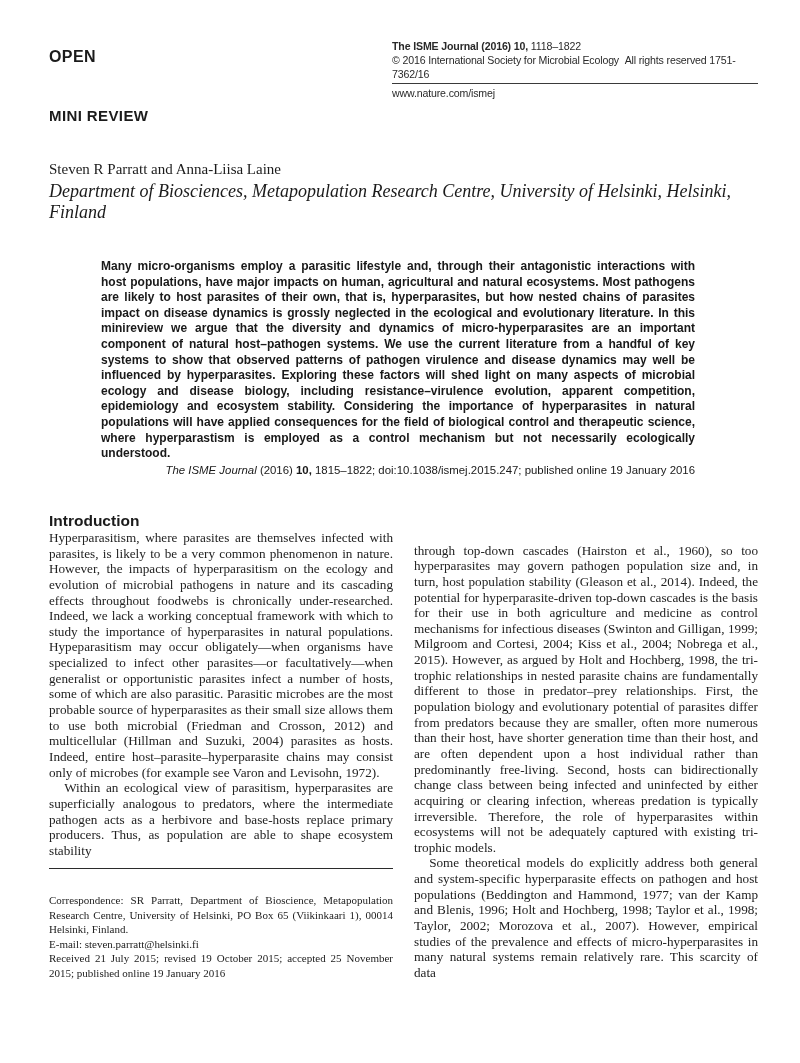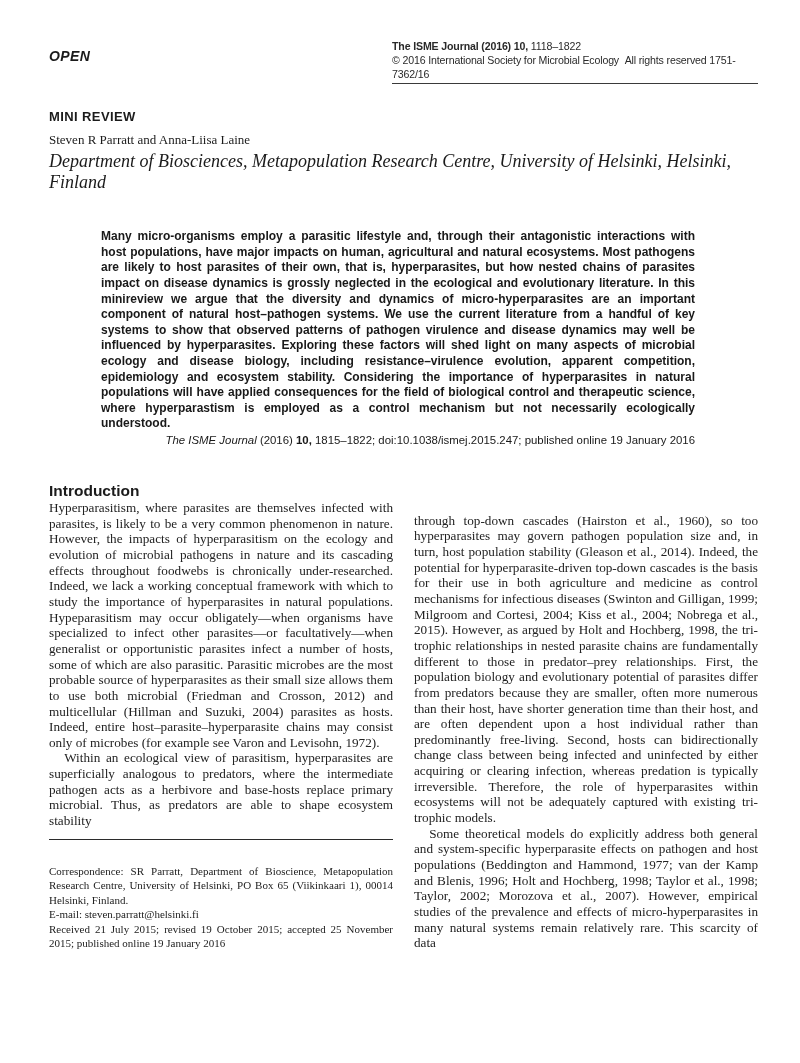--- a/index.html
+++ b/index.html
@@ -7,29 +7,29 @@
   body {
     width: 800px; height: 1063px;
     font-family: "Liberation Sans", sans-serif;
     color: #1b1b1b;
     overflow: hidden;
   }
   .page { padding: 40px 42px 0 49px; width: 800px; height: 1063px; }
 
   
   .header-row { display: flex; justify-content: space-between; align-items: flex-start; }
-  .open-label { font-weight: bold; font-size: 14px; letter-spacing: .4px; padding-top: 8px; font-style: italic; }
+  .open-label { font-weight: bold; font-size: 16px; letter-spacing: .4px; padding-top: 8px; }
   .masthead { width: 366px; font-size: 10.6px; line-height: 1.3; letter-spacing: -0.15px; color: #2a2a2a; }
   .masthead .line1 b { font-weight: bold; }
   .masthead .rule { border-top: 1.6px solid #3a3a3a; margin: 2px 0 3px; }
 
   
-  .mini-review { margin-top: 22px; font-weight: bold; font-size: 13px; letter-spacing: .4px; }
+  .mini-review { margin-top: 6px; font-weight: bold; font-size: 15px; letter-spacing: .4px; }
   .article-title { margin-top: 13px; font-weight: bold; font-size: 25px; line-height: 1.17; letter-spacing: -0.2px; max-width: 690px; }
-  .authors { margin-top: 8px; font-family: "Liberation Serif", serif; font-size: 13px; }
+  .authors { margin-top: 37px; font-family: "Liberation Serif", serif; font-size: 15px; }
   .affiliation { margin-top: 3px; font-family: "Liberation Serif", serif; font-style: italic; font-size: 18px; }
 
   
   .abstract-block { margin: 36px 63px 0 52px; }
   .abstract-text { font-weight: bold; font-size: 12px; line-height: 1.3; text-align: justify; color: #191919; }
   .abstract-citation { font-size: 11.4px; line-height: 1.3; margin-top: 1px; color: #191919; text-align: right; }
   .abstract-citation .it { font-style: italic; }
   .abstract-citation .b { font-weight: bold; }
 
   
@@ -48,37 +48,38 @@
 <body>
 
 <div class="page">
 
   <div class="header-row">
     <div class="open-label">OPEN</div>
     <div class="masthead">
       <div class="line1"><b>The ISME Journal (2016) 10,</b><span> 1118–1822</span></div>
       <div class="line2"><span>© 2016 International Society for Microbial Ecology</span>&nbsp;&nbsp;<span>All rights reserved 1751-7362/16</span></div>
       <div class="rule"></div>
+      <div class="line3">www.nature.com/ismej</div>
     </div>
   </div>
 
   <div class="mini-review">MINI REVIEW</div>
   <div class="authors">Steven R Parratt and Anna-Liisa Laine</div>
   <div class="affiliation">Department of Biosciences, Metapopulation Research Centre, University of Helsinki, Helsinki, Finland</div>
 
   <div class="abstract-block">
     <div class="abstract-text">Many micro-organisms employ a parasitic lifestyle and, through their antagonistic interactions with host populations, have major impacts on human, agricultural and natural ecosystems. Most pathogens are likely to host parasites of their own, that is, hyperparasites, but how nested chains of parasites impact on disease dynamics is grossly neglected in the ecological and evolutionary literature. In this minireview we argue that the diversity and dynamics of micro-hyperparasites are an important component of natural host–pathogen systems. We use the current literature from a handful of key systems to show that observed patterns of pathogen virulence and disease dynamics may well be influenced by hyperparasites. Exploring these factors will shed light on many aspects of microbial ecology and disease biology, including resistance–virulence evolution, apparent competition, epidemiology and ecosystem stability. Considering the importance of hyperparasites in natural populations will have applied consequences for the field of biological control and therapeutic science, where hyperparastism is employed as a control mechanism but not necessarily ecologically understood.</div>
     <div class="abstract-citation"><span class="it">The ISME Journal</span><span> (2016) </span><span class="b">10,</span><span> 1815–1822; doi:10.1038/ismej.2015.247; published online 19 January 2016</span></div>
   </div>
 
   <div class="body-cols">
     <div class="col col-left">
       <h2 class="intro-heading">Introduction</h2>
       <p class="para">Hyperparasitism, where parasites are themselves infected with parasites, is likely to be a very common phenomenon in nature. However, the impacts of hyperparasitism on the ecology and evolution of microbial pathogens in nature and its cascading effects throughout foodwebs is chronically under-researched. Indeed, we lack a working conceptual framework with which to study the importance of hyperparasites in natural populations. Hypeparasitism may occur obligately—when organisms have specialized to infect other parasites—or facultatively—when generalist or opportunistic parasites infect a number of hosts, some of which are also parasitic. Parasitic microbes are the most probable source of hyperparasites as their small size allows them to use both microbial (Friedman and Crosson, 2012) and multicellular (Hillman and Suzuki, 2004) parasites as hosts. Indeed, entire host–parasite–hyperparasite chains may consist only of microbes (for example see Varon and Levisohn, 1972).</p>
-      <p class="para indent">Within an ecological view of parasitism, hyperparasites are superficially analogous to predators, where the intermediate pathogen acts as a herbivore and base-hosts replace primary microbial. Thus, as predators are able to shape ecosystem stability</p>
+      <p class="para indent">Within an ecological view of parasitism, hyperparasites are superficially analogous to predators, where the intermediate pathogen acts as a herbivore and base-hosts replace primary producers. Thus, as population are able to shape ecosystem stability</p>
       <div class="footnote">
         <div>Correspondence: SR Parratt, Department of Bioscience, Metapopulation Research Centre, University of Helsinki, PO Box 65 (Viikinkaari 1), 00014 Helsinki, Finland.</div>
         <div>E-mail: steven.parratt@helsinki.fi</div>
         <div>Received 21 July 2015; revised 19 October 2015; accepted 25 November 2015; published online 19 January 2016</div>
       </div>
     </div>
     <div class="col col-right">
       <p class="para">through top-down cascades (Hairston et al., 1960), so too hyperparasites may govern pathogen population size and, in turn, host population stability (Gleason et al., 2014). Indeed, the potential for hyperparasite-driven top-down cascades is the basis for their use in both agriculture and medicine as control mechanisms for infectious diseases (Swinton and Gilligan, 1999; Milgroom and Cortesi, 2004; Kiss et al., 2004; Nobrega et al., 2015). However, as argued by Holt and Hochberg, 1998, the tri-trophic relationships in nested parasite chains are fundamentally different to those in predator–prey relationships. First, the population biology and evolutionary potential of parasites differ from predators because they are smaller, often more numerous than their host, have shorter generation time than their host, and are often dependent upon a host individual rather than predominantly free-living. Second, hosts can bidirectionally change class between being infected and uninfected by either acquiring or clearing infection, whereas predation is typically irreversible. Therefore, the role of hyperparasites within ecosystems will not be adequately captured with existing tri-trophic models.</p>
       <p class="para indent">Some theoretical models do explicitly address both general and system-specific hyperparasite effects on pathogen and host populations (Beddington and Hammond, 1977; van der Kamp and Blenis, 1996; Holt and Hochberg, 1998; Taylor et al., 1998; Taylor, 2002; Morozova et al., 2007). However, empirical studies of the prevalence and effects of micro-hyperparasites in many natural systems remain relatively rare. This scarcity of data</p>
     </div>

